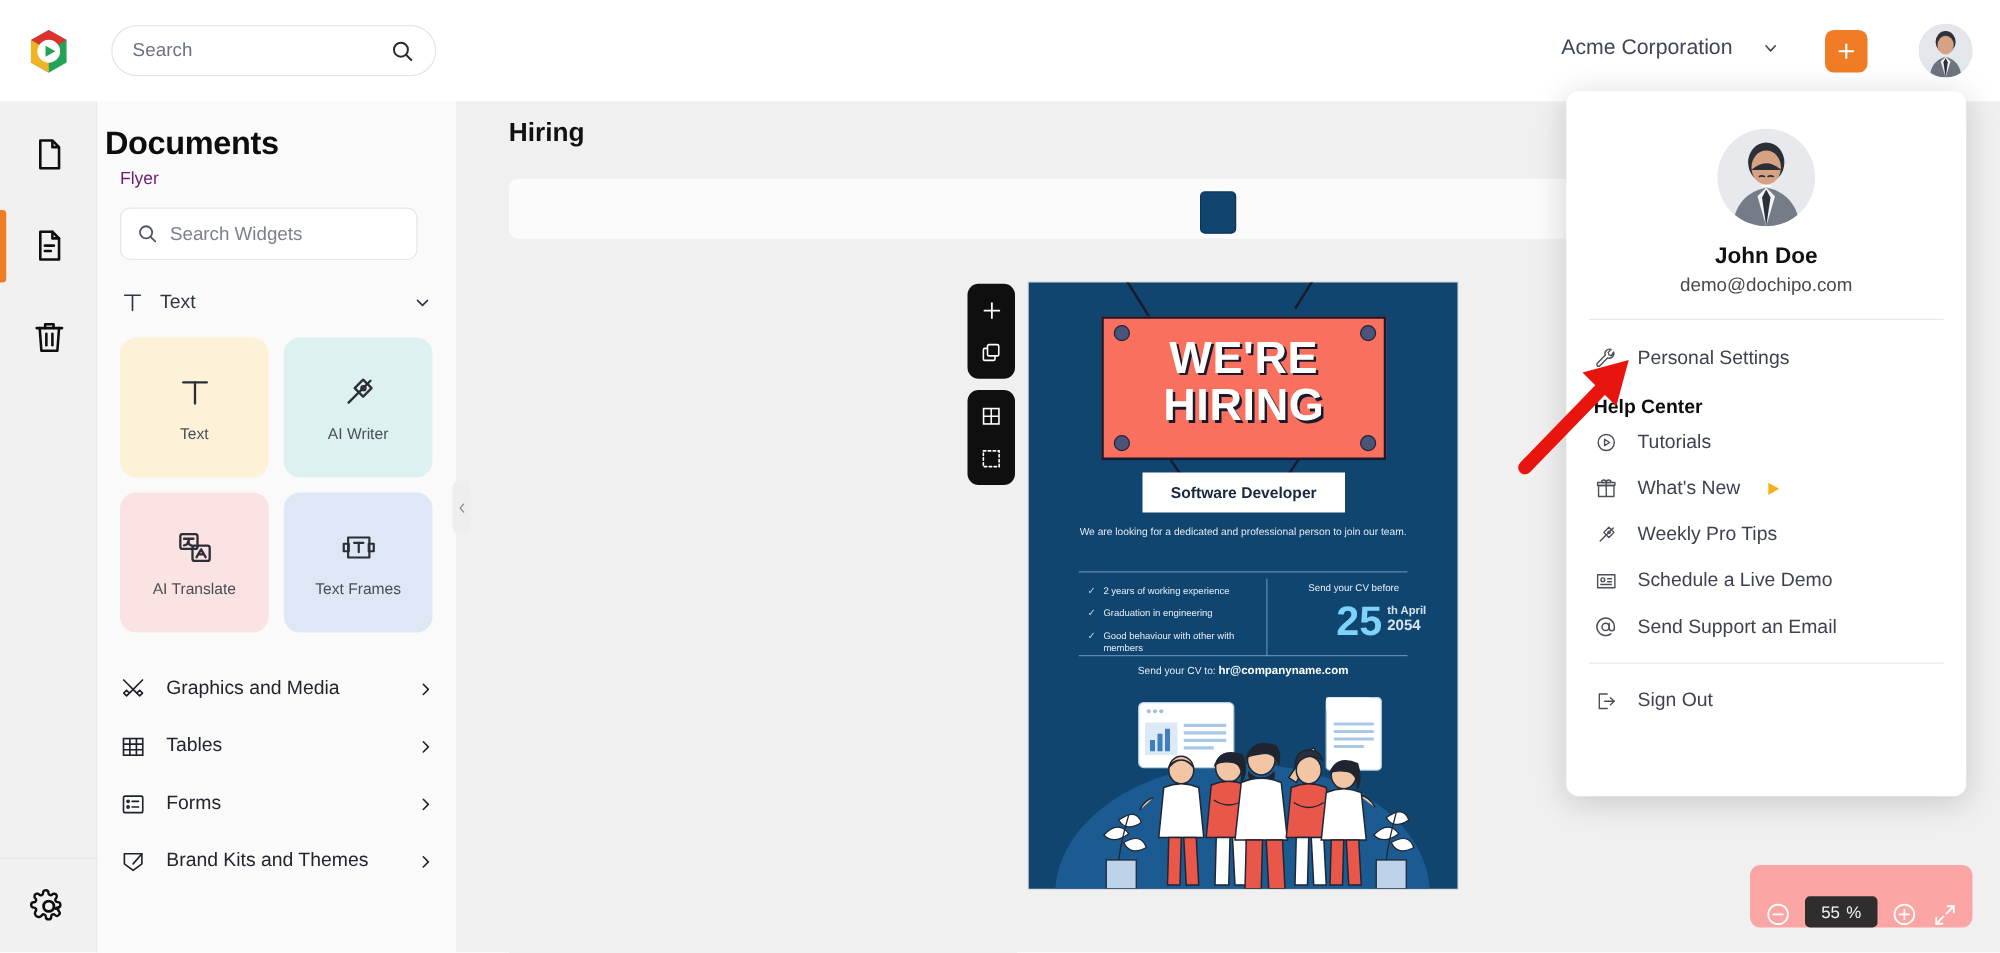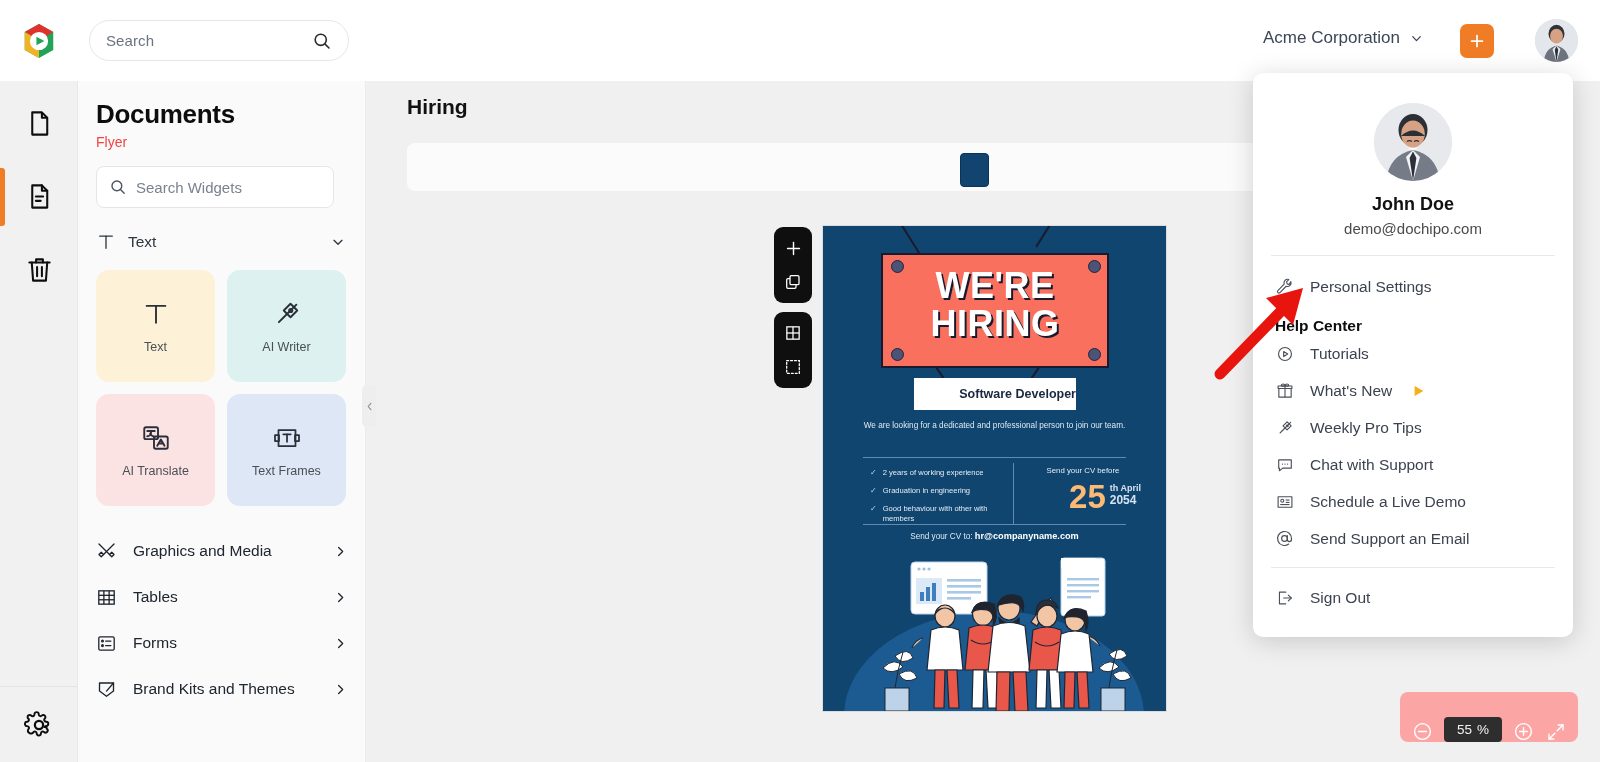--- a/index.html
+++ b/index.html
@@ -23,21 +23,21 @@
   .search-box {
     position: absolute; left: 89px; top: 20px;
     width: 260px; height: 41px; border: 1px solid #e6e6e9; border-radius: 21px;
     background: #fff; display: flex; align-items: center; padding: 0 16px;
   }
   .search-box .ph { flex: 1; font-size: 15px; color: #6b7280; letter-spacing: .1px; }
   .search-box .ic { width: 20px; height: 20px; color: #2b2b2b; }
 
   .org-name {
     position: absolute; right: 176px; top: 28px;
-    font-size: 17px; color: #3c4656; display: flex; align-items: center; gap: 9px;
+    font-size: 17px; color: #3c4656; display: flex; align-items: center; gap: 23px;
     cursor: pointer;
   }
   .plus-btn {
     position: absolute; right: 106px; top: 24px;
     width: 34px; height: 34px; border-radius: 7px; background: #f07d26;
     display: flex; align-items: center; justify-content: center; cursor: pointer;
   }
   .avatar-top {
     position: absolute; right: 22px; top: 19px;
     width: 43px; height: 43px; border-radius: 50%; overflow: hidden;
@@ -62,22 +62,22 @@
     position: absolute; left: 0; bottom: 0; width: 78px; height: 76px;
     border-top: 1px solid #e4e4e4;
     display: flex; align-items: center; justify-content: center; cursor: pointer;
   }
 
   
   .panel {
     position: absolute; left: 78px; top: 81px; width: 288px; height: 681px;
     background: #fafafa; border-right: 1px solid #ececec; overflow: hidden;
   }
-  .panel-title { margin: 18px 0 0 18px; font-size: 26px; font-weight: bold; color: #0d0d0d; letter-spacing: -.3px;}
-  .panel-sub { margin: 4px 0 0 18px; font-size: 14px; color: #ef4444; }
+  .panel-title { margin: 18px 0 0 6px; font-size: 26px; font-weight: bold; color: #0d0d0d; letter-spacing: -.3px;}
+  .panel-sub { margin: 4px 0 0 18px; font-size: 14px; color: #701a75; }
   .widget-search {
     margin: 16px 0 0 18px; width: 238px; height: 42px;
     border: 1px solid #e6e6e9; border-radius: 8px; background: #fff;
     display: flex; align-items: center; padding: 0 12px; gap: 9px;
   }
   .widget-search .ph { font-size: 15px; color: #7a828e; }
 
   .section-head {
     margin: 20px 0 0 18px; width: 250px; height: 28px;
     display: flex; align-items: center; gap: 12px; cursor: pointer; color: #1f2733;
@@ -148,35 +148,35 @@
     text-align: center; color: #fff; font-weight: bold;
     font-family: "Liberation Sans", sans-serif; letter-spacing: .5px;
     text-shadow: 2px 2px 0 #1a1a2e;
   }
   .sign .l1 { font-size: 36px; margin-top: 10px; }
   .sign .l2 { font-size: 36px; margin-top: -4px; }
   .nail { position: absolute; width: 13px; height: 13px; border-radius: 50%; background: #4b5377; border: 1.5px solid #20243d; }
   .rope { position: absolute; background: #1a1a2e; height: 1.6px; transform-origin: left center; }
   .subsign {
     position: absolute; left: 91px; top: 152px; width: 162px; height: 32px;
-    background: #fff; display: flex; align-items: center; justify-content: flex-end;
+    background: #fff; display: flex; align-items: center; justify-content: center;
   }
   .subsign span { font-size: 12.5px; font-weight: bold; color: #1a2740; }
   .blurb {
     position: absolute; left: 30px; top: 193px; width: 283px;
     text-align: center; color: #dfe9f3; font-size: 8.2px; line-height: 1.7;
   }
   .divline { position: absolute; background: #5e8ab3; height: 1px; }
   .vline { position: absolute; background: #5e8ab3; width: 1px; }
   .checks { position: absolute; left: 47px; top: 242px; width: 135px; }
   .chk { display: flex; gap: 6px; margin-bottom: 7px; color: #e4edf6; font-size: 7.6px; line-height: 1.35; }
   .chk .tick { color: #bcd3e8; font-size: 8px; }
   .cvbox { position: absolute; left: 200px; top: 240px; width: 120px; text-align: center; color: #e4edf6; }
   .cvbox .t1 { font-size: 7.8px; }
-  .cvbox .big { font-size: 33px; font-weight: bold; color: #fdba74; line-height: 1; margin-left: 44px; }
+  .cvbox .big { font-size: 33px; font-weight: bold; color: #7dd3fc; line-height: 1; margin-left: 44px; }
   .cvbox .sm1 { font-size: 9px; font-weight: bold; color: #d6e4f1; }
   .cvbox .sm2 { font-size: 12px; font-weight: bold; color: #d6e4f1; }
   .mailline {
     position: absolute; left: 0; top: 305px; width: 343px; text-align: center;
     font-size: 8.2px; color: #dfe9f3;
   }
   .mailline b { font-size: 9.2px; color: #fff; }
   .illus { position: absolute; left: 0; bottom: 0; width: 343px; height: 155px; }
 
   
@@ -714,31 +714,20 @@
       <span class="dd-icon">
         <svg viewBox="0 0 24 24" width="18" height="18" fill="none" stroke="#4a4f58" stroke-width="1.5" stroke-linecap="round" stroke-linejoin="round">
           <path d="M19.5 4.5L9 15l-3.5 3.5"></path>
             <path d="M14.8 3.8l5.4 5.4-5.4 5.4-5.4-5.4z"></path>
           <circle cx="15" cy="9.2" r="1.2"></circle>
           </svg>
       </span>
       <span>Weekly Pro Tips</span>
     </div>
 
-    <div class="dd-item">
-      <span class="dd-icon">
-        <svg viewBox="0 0 24 24" width="18" height="18" fill="none" stroke="#4a4f58" stroke-width="1.5" stroke-linejoin="round">
-            <path d="M3.6 5.2h16.8v11H9l-4.4 3.4v-3.4H3.6z"></path>
-          <circle cx="8.6" cy="10.8" r=".9" fill="#4a4f58" stroke="none"></circle>
-          <circle cx="12" cy="10.8" r=".9" fill="#4a4f58" stroke="none"></circle>
-          <circle cx="15.4" cy="10.8" r=".9" fill="#4a4f58" stroke="none"></circle>
-          </svg>
-      </span>
-      <span>Chat with Support</span>
-    </div>
 
     <div class="dd-item">
       <span class="dd-icon">
         <svg viewBox="0 0 24 24" width="18" height="18" fill="none" stroke="#4a4f58" stroke-width="1.5" stroke-linejoin="round">
             <rect x="2.8" y="5" width="18.4" height="14"></rect>
           <circle cx="8.4" cy="10.4" r="2"></circle>
             <line x1="13" y1="9.4" x2="18" y2="9.4"></line>
           <line x1="13" y1="12.6" x2="18" y2="12.6"></line>
             <line x1="5.6" y1="15.4" x2="18" y2="15.4"></line>
           </svg>

